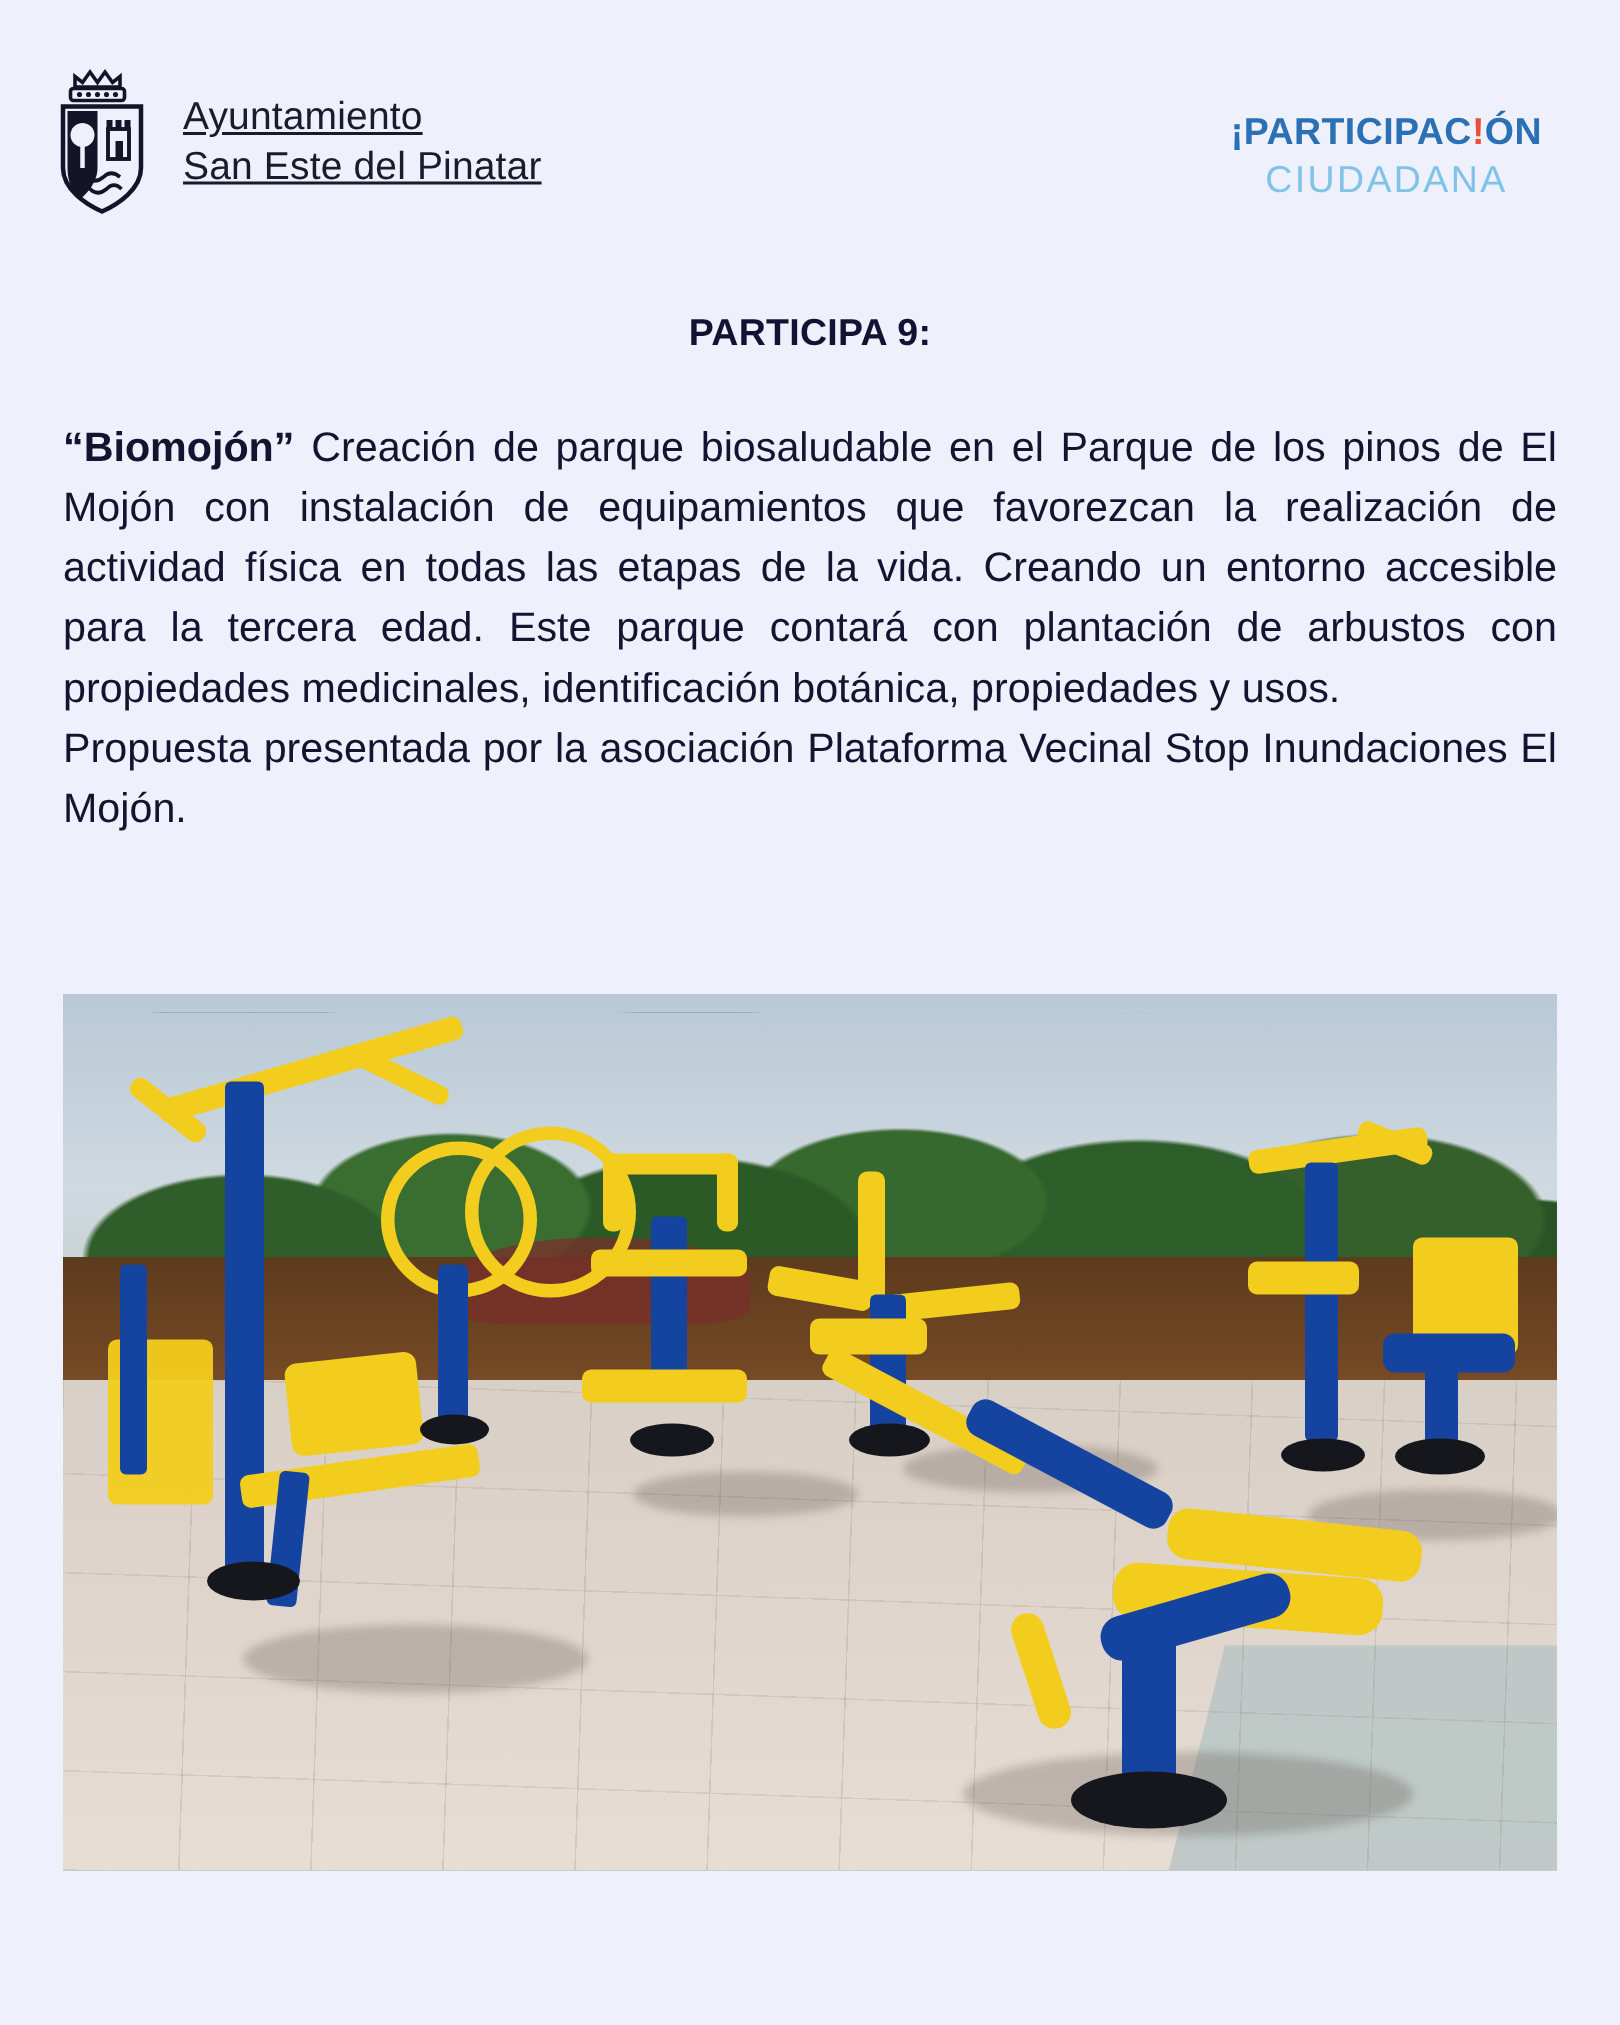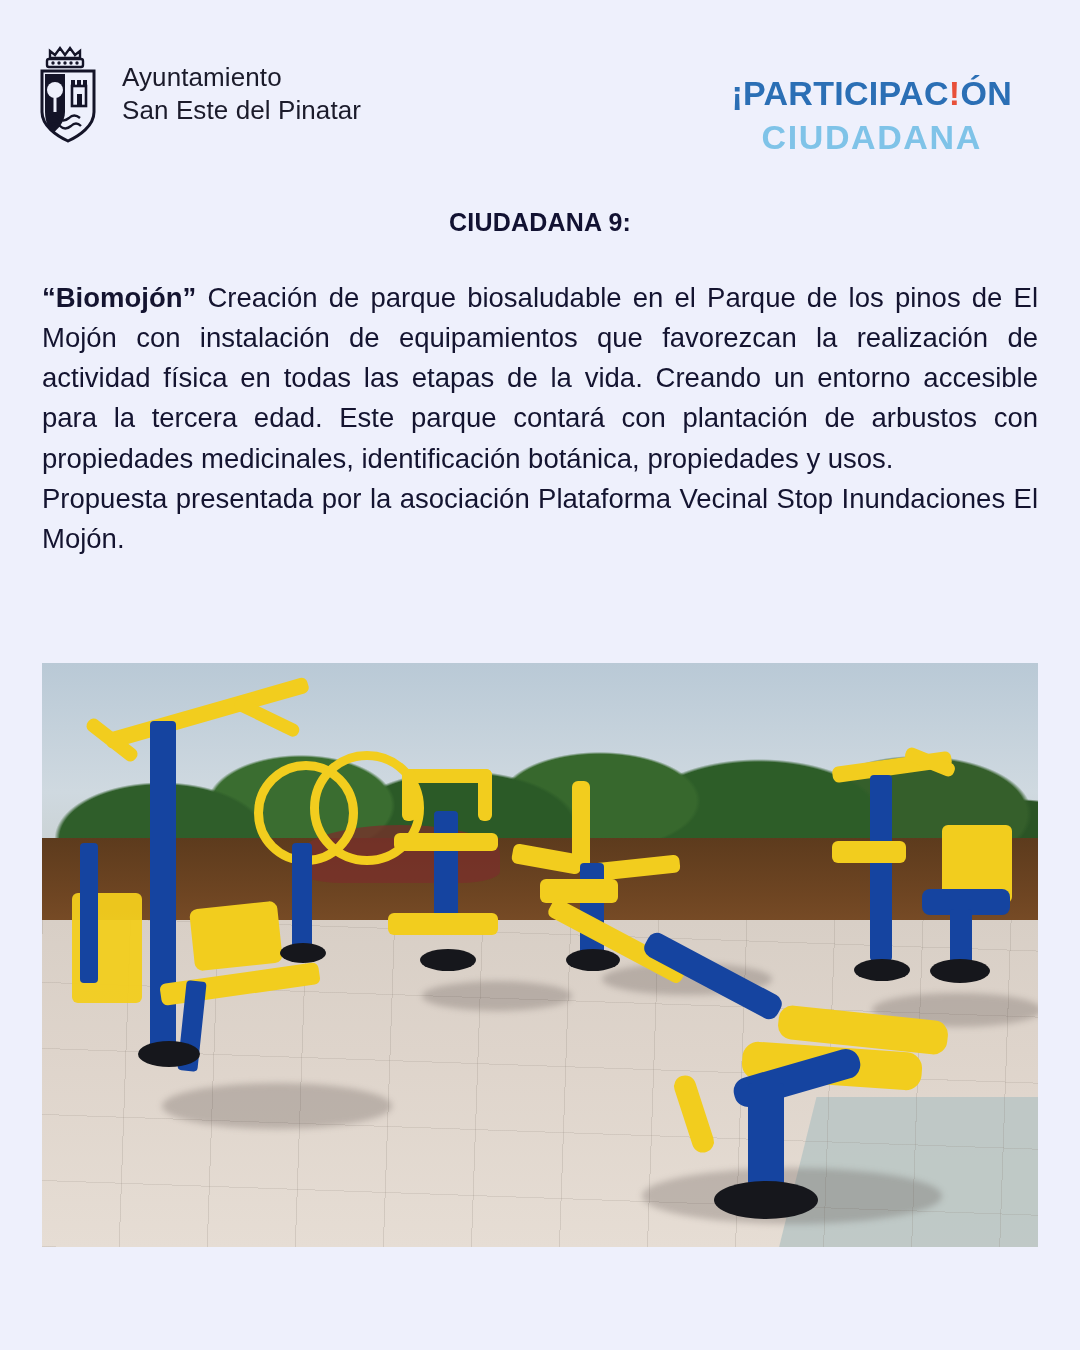--- a/index.html
+++ b/index.html
@@ -41,43 +41,44 @@
     width: 72px;
     height: 104px;
     flex: none;
   }
   .brand-text {
     font-size: 26px;
     line-height: 1.28;
     color: #1b1b2b;
     letter-spacing: 0.1px;
     white-space: pre-line;
+    text-decoration: underline;
   }
   .participation {
     position: absolute;
-    right: 68px;
+    right: 52px;
     top: 72px;
     text-align: center;
     font-weight: bold;
-    font-size: 34px;
+    font-size: 25px;
     line-height: 1.28;
   }
   .participation .line1 {
     color: #2b6fb5;
     letter-spacing: 0.3px;
   }
   .participation .line1 .excl {
     color: #2b6fb5;
   }
   .participation .line1 .bang {
     color: #e8503a;
   }
   .participation .line2 {
     color: #7fc3e8;
-    font-weight: bold;
+    font-weight: normal;
     letter-spacing: 1.6px;
     text-align: center;
   }
 
   
   .proposal-title {
     position: absolute;
     top: 208px;
     left: 0;
     width: 1080px;
@@ -239,21 +240,21 @@
       </svg>
       <div class="brand-text"><span>Ayuntamiento</span><br><span>San Este del Pinatar</span></div>
     </div>
 
     <div class="participation">
       <div class="line1"><span class="excl">¡PARTICIPA</span><span>C</span><span class="bang">!</span><span>ÓN</span></div>
       <div class="line2">CIUDADANA</div>
     </div>
   </div>
 
-  <div class="proposal-title">CIUDADANA 9:</div>
+  <div class="proposal-title">PARTICIPA 9:</div>
 
   <div class="body-text">
     <p><span class="lead-strong">“Biomojón”</span><span> Creación de parque biosaludable en el Parque de los pinos de El Mojón con instalación de equipamientos que favorezcan la realización de actividad física en todas las etapas de la vida. Creando un entorno accesible para la tercera edad. Este parque contará con plantación de arbustos con propiedades medicinales, identificación botánica, propiedades y usos.</span></p>
     <p class="attribution">Propuesta presentada por la asociación Plataforma Vecinal Stop Inundaciones El Mojón.</p>
   </div>
 
   <div class="photo-frame">
     <div class="photo">
       <div class="sky"></div>
       <div class="treeline"></div>

